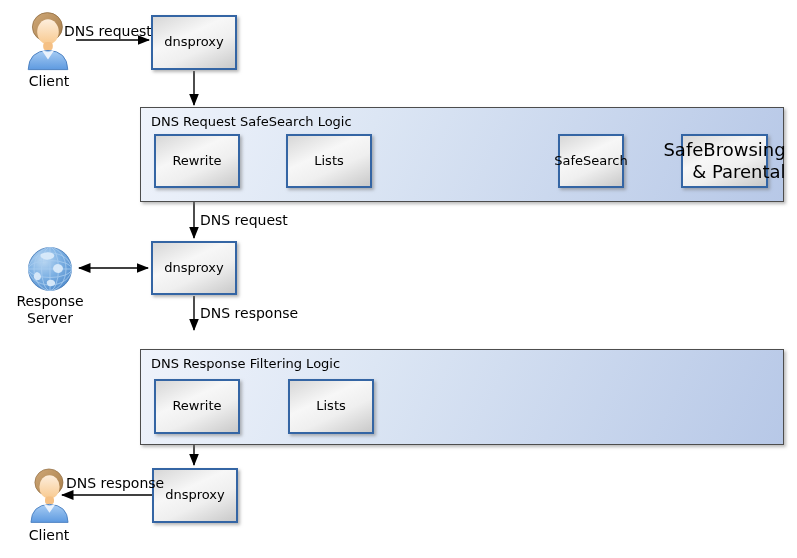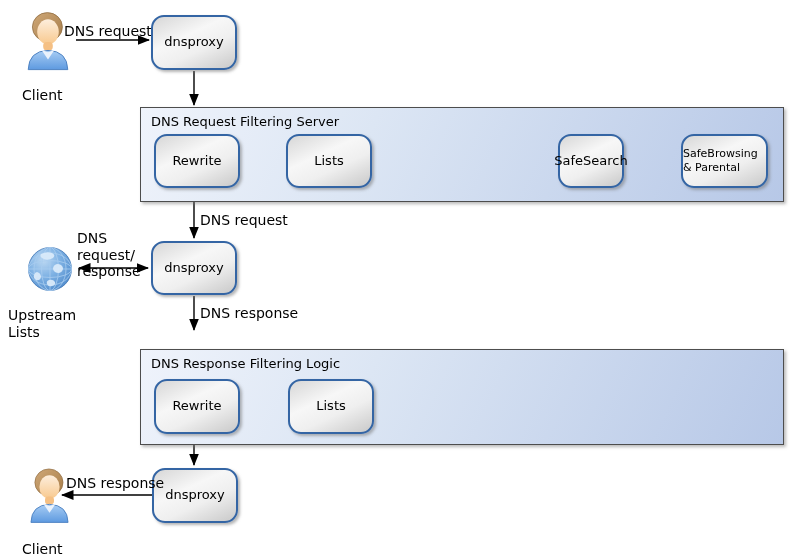--- a/index.html
+++ b/index.html
@@ -18,27 +18,27 @@
   .edges {
     position: absolute;
     left: 0; top: 0;
     width: 797px; height: 558px;
     pointer-events: none;
   }
   
   .node {
     position: absolute;
     border: 2px solid #3465a4;
-    border-radius: 13px;
+    border-radius: 0;
     background: linear-gradient(155deg, #d7d7d7 0%, #f7f7f7 38%, #efefef 62%, #c9c9c9 100%);
     box-shadow: 2px 2px 3px rgba(120,120,120,0.55);
     display: flex;
     align-items: center;
     justify-content: center;
-    text-align: left;
+    text-align: right;
     font-size: 13px;
     line-height: 1.25;
   }
   
   .group {
     position: absolute;
     border: 1px solid #4d4d4d;
     background: linear-gradient(115deg, #eff3fb 0%, #dce6f4 35%, #b7c8e7 100%);
     box-shadow: 2px 2px 3px rgba(120,120,120,0.5);
   }
@@ -47,21 +47,21 @@
     left: 10px;
     top: 6px;
     font-size: 13px;
     white-space: nowrap;
   }
   .label {
     position: absolute;
     font-size: 14px;
     line-height: 1.18;
   }
-  .label.center { text-align: left; margin-top: 14px; }
+  .label.center { text-align: center; }
   .icon { position: absolute; }
 </style>
 </head>
 <body>
 
 <div class="canvas">
 
   <svg class="edges">
     <defs>
       <marker id="ah" markerWidth="13" markerHeight="10" refX="11.5" refY="5" orient="auto" markerUnits="userSpaceOnUse">
@@ -108,25 +108,25 @@
     <path d="M3.5 48 Q4 32.5 20 32 Q36 32.5 36.5 48 Z" fill="url(#shirtG)" stroke="#4a7fc0" stroke-width="0.8"></path>
     <path d="M20 33.5 L14.5 31.5 L20 39.5 L25.5 31.5 Z" fill="#eaf2fc"></path>
   </svg>
   <div class="label center" style="left:22px; top:73px; width:54px;">Client</div>
 
   <div class="label" style="left:64px; top:23px; white-space:nowrap;">DNS request</div>
 
   <div class="node" style="left:151px; top:15px; width:86px; height:55px;">dnsproxy</div>
 
   <div class="group" style="left:140px; top:107px; width:644px; height:95px;">
-    <div class="group-title">DNS Request Filtering Server</div>
+    <div class="group-title">DNS Request SafeSearch Logic</div>
     <div class="node" style="left:13px; top:26px; width:86px; height:54px;">Rewrite</div>
     <div class="node" style="left:145px; top:26px; width:86px; height:54px;">Lists</div>
     <div class="node" style="left:409px; top:26px; width:66px; height:54px;margin-left:8px;">SafeSearch</div>
-    <div class="node" style="left:540px; top:26px; width:87px; height:54px; font-size:11px;">SafeBrowsing &amp; Parental</div>
+    <div class="node" style="left:540px; top:26px; width:87px; height:54px; font-size:18px;">SafeBrowsing &amp; Parental</div>
   </div>
 
   <div class="label" style="left:200px; top:212px; white-space:nowrap;">DNS request</div>
 
   <svg class="icon" style="left:27px; top:246px;" width="46" height="46" viewBox="0 0 46 46">
     <defs>
       <radialGradient id="globeG" cx="0.35" cy="0.3" r="0.85">
         <stop offset="0" stop-color="#bcd8f2"></stop>
         <stop offset="0.45" stop-color="#7fb2e4"></stop>
         <stop offset="1" stop-color="#4a86c8"></stop>
@@ -141,23 +141,22 @@
       <line x1="1.5" y1="23" x2="44.5" y2="23"></line>
       <line x1="23" y1="1.5" x2="23" y2="44.5"></line>
     </g>
     <g fill="#d9eafa" opacity="0.95">
       <path d="M14 8 q6 -3 11 -1 q4 2 1 5 q-5 3 -9 1 q-5 -2 -3 -5 z"></path>
       <path d="M30 18 q5 0 6 4 q0 4 -4 5 q-5 0 -6 -4 q0 -4 4 -5 z"></path>
       <path d="M10 26 q4 1 4 5 q-1 4 -5 3 q-3 -2 -2 -5 q1 -3 3 -3 z"></path>
       <path d="M22 34 q4 -1 6 2 q1 3 -3 4 q-4 1 -5 -2 q-1 -3 2 -4 z"></path>
     </g>
   </svg>
-  <div class="label center" style="left:8px; top:293px; width:84px;">Upstream Lists</div>
+  <div class="label center" style="left:8px; top:293px; width:84px;">Response Server</div>
 
-  <div class="label center" style="left:77px; top:216px; width:62px;">DNS request/ response</div>
 
   <div class="node" style="left:151px; top:241px; width:86px; height:54px;">dnsproxy</div>
 
   <div class="label" style="left:200px; top:305px; white-space:nowrap;">DNS response</div>
 
   <div class="group" style="left:140px; top:349px; width:644px; height:96px;">
     <div class="group-title">DNS Response Filtering Logic</div>
     <div class="node" style="left:13px; top:29px; width:86px; height:55px;">Rewrite</div>
     <div class="node" style="left:147px; top:29px; width:86px; height:55px;">Lists</div>
   </div>

